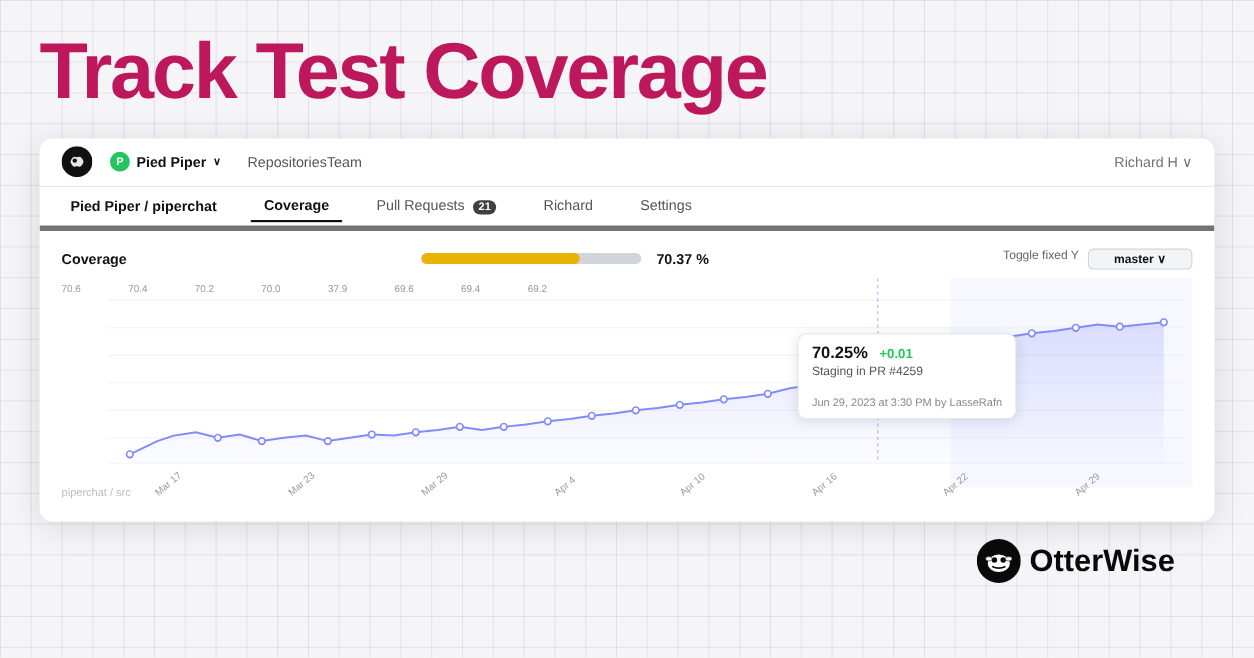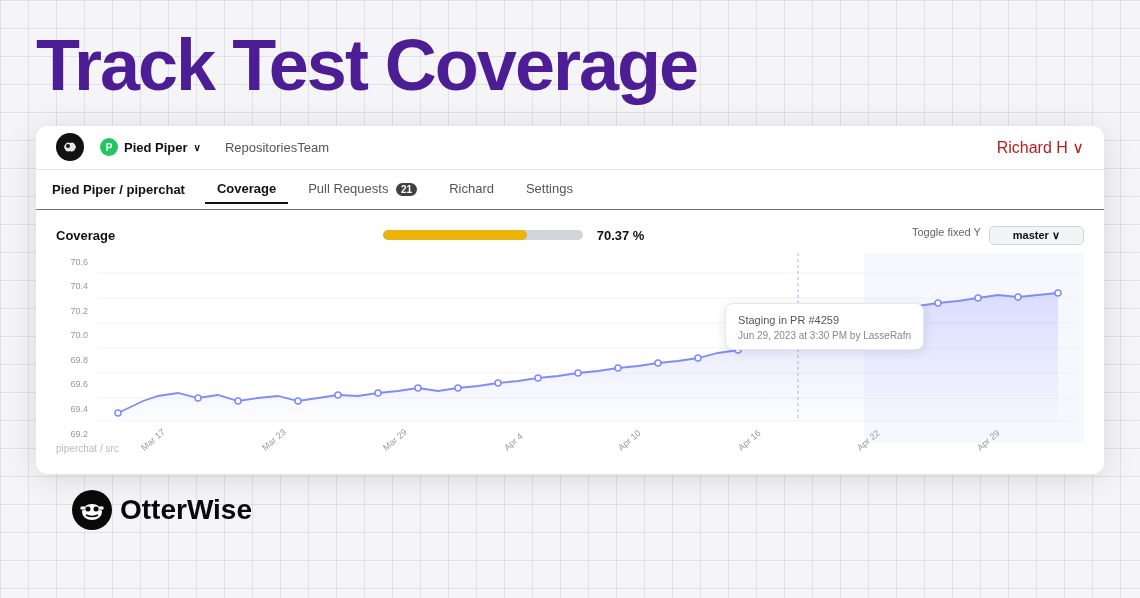--- a/index.html
+++ b/index.html
@@ -25,21 +25,21 @@
 
     .main-wrapper {
       position: relative;
       z-index: 1;
       padding: 28px 36px 0 36px;
     }
 
     .headline {
       font-size: 72px;
       font-weight: 900;
-      color: #4c1d95;
+      color: #be185d;
       letter-spacing: -2px;
       line-height: 1.05;
       margin-bottom: 22px;
     }
 
     
     .app-window {
       background: #ffffff;
       border-radius: 12px;
       box-shadow: 0 4px 32px rgba(0,0,0,0.12);
@@ -89,33 +89,33 @@
     }
 
     .nav-links {
       display: flex;
       font-size: 13px;
       color: #555;
     }
 
     .nav-user {
       margin-left: auto;
-      font-size: 16px;
-      color: #b91c1c;
+      font-size: 13px;
+      color: #737373;
       font-weight: 500;
     }
 
     
     .tabs-bar {
       display: flex;
       align-items: center;
-      padding: 0 16px;
+      padding: 0 28px;
       height: 40px;
-      border-bottom: 1px solid #737373;
-      gap: 8px;
+      border-bottom: 5px solid #737373;
+      gap: 19px;
     }
 
     .breadcrumb-text {
       font-size: 13px;
       font-weight: 600;
       color: #111;
       margin-right: 12px;
     }
 
     .tab {
@@ -246,21 +246,21 @@
 
     .tooltip-desc {
       font-size: 11px;
       color: #555;
       margin-top: 2px;
     }
 
     .tooltip-date {
       font-size: 10px;
       color: #888;
-      margin-top: 4px;
+      margin-top: 17px;
     }
 
     
     .tooltip-shade {
       position: absolute;
       right: 0;
       top: 0;
       width: 220px;
       height: 100%;
       background: rgba(230,232,255,0.3);
@@ -268,23 +268,23 @@
     }
 
     
     .y-axis {
       position: absolute;
       left: 0;
       top: 0;
       height: 100%;
       width: 36px;
       display: flex;
-      flex-direction: column;
-      justify-content: space-between;
+      justify-content: flex-start;
       padding: 4px 0;
+      gap: 39px;
     }
 
     .y-label {
       font-size: 9px;
       color: #999;
       text-align: right;
       padding-right: 4px;
     }
 
     
@@ -300,21 +300,21 @@
       color: #999;
       transform: rotate(-40deg);
       transform-origin: top left;
       white-space: nowrap;
     }
 
     
     .bottom-bar {
       display: flex;
       align-items: center;
-      justify-content: space-between;
+      justify-content: flex-end;
       padding: 0 36px;
       margin-top: 16px;
     }
 
     .otterwise-logo {
       display: flex;
       align-items: center;
       gap: 8px;
     }
 
@@ -465,27 +465,31 @@
           <circle cx="960" cy="40" r="3" fill="white" stroke="#818cf8" stroke-width="1.5"></circle>
 
           <line x1="700" y1="0" x2="700" y2="168" stroke="#6366f1" stroke-width="1" stroke-dasharray="3,3" opacity="0.5"></line>
         </svg>
 
         <div class="y-axis">
           <span class="y-label">70.6</span>
           <span class="y-label">70.4</span>
           <span class="y-label">70.2</span>
           <span class="y-label">70.0</span>
-          <span class="y-label">69.8</span>
+          <span class="y-label">37.9</span>
           <span class="y-label">69.6</span>
           <span class="y-label">69.4</span>
           <span class="y-label">69.2</span>
         </div>
 
         <div class="tooltip-box">
+          <div>
+            <span class="tooltip-value">70.25%</span>
+            <span class="tooltip-change">+0.01</span>
+          </div>
           <div class="tooltip-desc">Staging in PR #4259</div>
           <div class="tooltip-date">Jun 29, 2023 at 3:30 PM by LasseRafn</div>
         </div>
       </div>
 
       <div class="x-axis">
         <span class="x-label">Mar 17</span>
         <span class="x-label">Mar 23</span>
         <span class="x-label">Mar 29</span>
         <span class="x-label">Apr 4</span>

